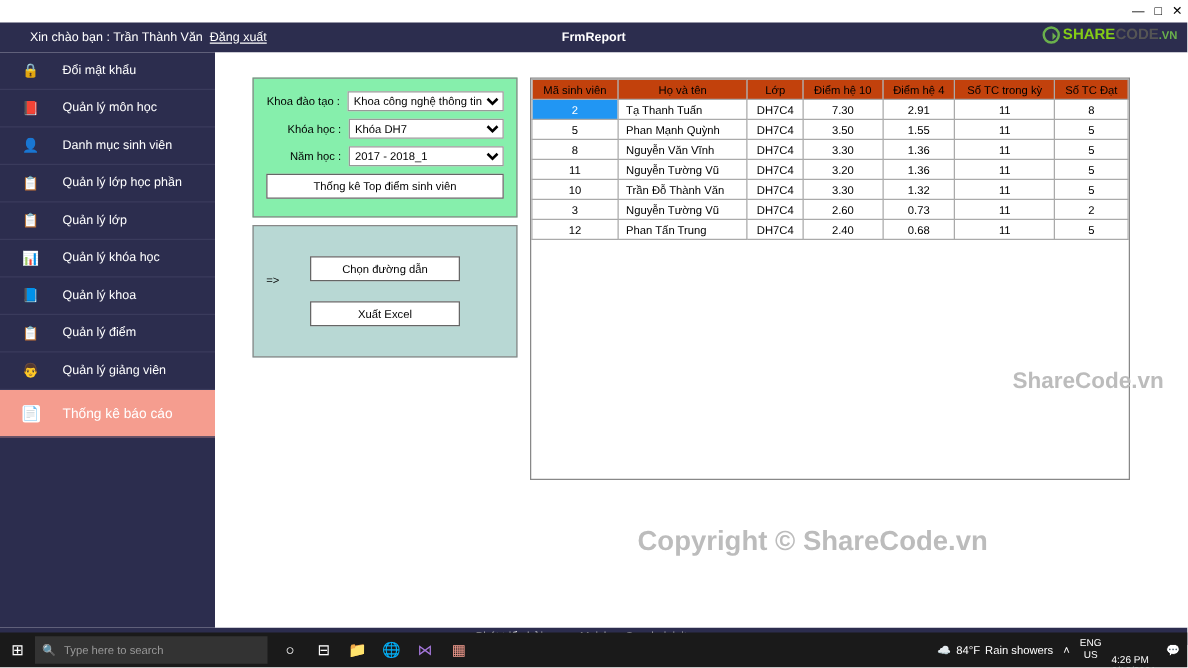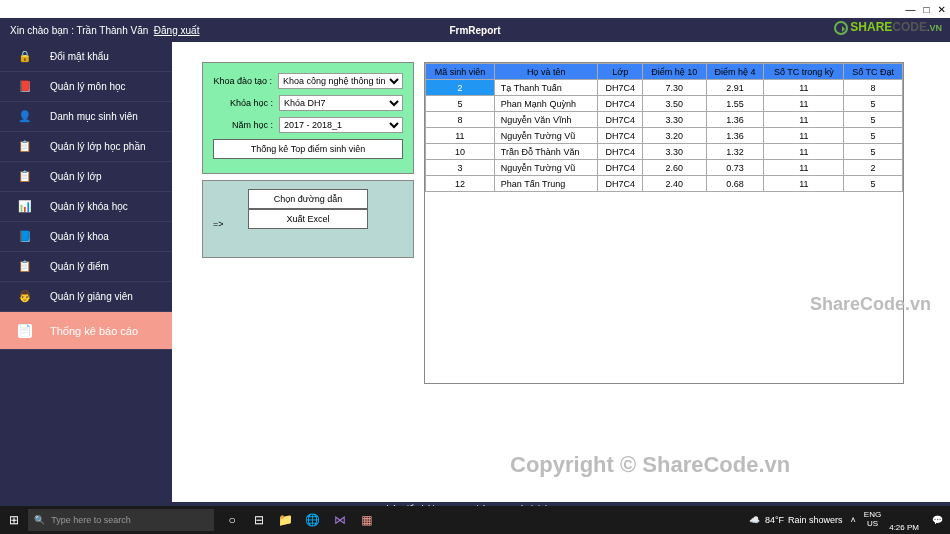--- a/index.html
+++ b/index.html
@@ -2,21 +2,21 @@
 <html><head>
 <meta charset="utf-8">
 <style>
 * { margin: 0; padding: 0; box-sizing: border-box; font-family: Arial, sans-serif; }
 body { width: 950px; height: 534px; background: #fff; overflow: hidden; position: relative; }
 
 .titlebar { height: 18px; background: #fff; display: flex; justify-content: flex-end; align-items: center; padding-right: 4px; gap: 8px; }
 .titlebar span { font-size: 10px; cursor: default; }
 
 .header { height: 24px; background: #2c2d4e; color: #fff; display: flex; align-items: center; position: relative; font-size: 10px; }
-.greeting { padding-left: 10px; }
+.greeting { padding-left: 24px; }
 .greeting a { color: #fff; text-decoration: underline; }
 .window-title { position: absolute; left: 50%; transform: translateX(-50%); font-weight: bold; font-size: 10px; }
 .logo { position: absolute; right: 8px; top: 2px; font-size: 12px; font-weight: bold; }
 .logo .s1 { color: #84cc16; } .logo .s2 { color: #555; } .logo .s3 { color: #6ab04c; font-size: 9px; }
 .logo-icon { display: inline-block; width: 14px; height: 14px; border: 2px solid #6ab04c; border-radius: 50%; position: relative; vertical-align: middle; margin-right: 2px; }
 .logo-icon::after { content: ""; position: absolute; right: -2px; top: 3px; border: 3px solid transparent; border-left-color: #6ab04c; }
 
 .main { display: flex; height: 460px; }
 
 .sidebar { width: 172px; background: #2c2d4e; display: flex; flex-direction: column; }
@@ -28,33 +28,33 @@
 .content { flex: 1; background: #fff; position: relative; padding: 20px 14px 10px 30px; }
 
 .form-panel { background: #86efac; border: 1px solid #888; padding: 10px 10px 14px 10px; width: 212px; position: relative; }
 .form-row { display: flex; align-items: center; margin-bottom: 6px; font-size: 9px; }
 .form-row label { width: 66px; text-align: right; padding-right: 6px; }
 .form-row select { flex: 1; font-size: 9px; height: 16px; border: 1px solid #999; background: #fff; }
 .btn { background: #fff; border: 1px solid #666; font-size: 9px; height: 20px; cursor: pointer; display: flex; align-items: center; justify-content: center; }
 .btn-wide { width: 190px; margin: 4px auto 0; }
 
 .box2 { background: #b8d8d4; border: 1px solid #888; width: 212px; padding: 8px 10px; margin-top: 6px; position: relative; min-height: 78px; }
-.box2 .btn { width: 120px; margin: 0 auto; }
+.box2 .btn { width: 120px; margin: 16px auto; }
 .arrow-label { position: absolute; left: 10px; top: 38px; font-size: 9px; }
 
 .table-wrap { position: absolute; left: 252px; top: 20px; width: 480px; border: 1px solid #888; height: 322px; background: #fff; overflow: hidden; }
 table { width: 100%; border-collapse: collapse; font-size: 9px; }
 th, td { border: 1px solid #aaa; padding: 2px 4px; text-align: center; height: 16px; }
-th { background: #3b82f6; font-weight: normal; }
+th { background: #c2410c; font-weight: normal; }
 td.name { text-align: left; padding-left: 6px; }
 tr.selected td:first-child { background: #2196f3; color: #fff; }
 
 .watermark { position: absolute; color: #bcbcbc; font-weight: bold; pointer-events: none; font-family: Arial; }
 .wm1 { left: 638px; top: 252px; font-size: 18px; }
-.wm2 { left: 338px; bottom: 24px; font-size: 22px; text-align: right; }
+.wm2 { left: 338px; bottom: 56px; font-size: 22px; text-align: right; }
 
 .footer { height: 14px; background: #2c2d4e; color: #fff; text-align: center; font-size: 9px; line-height: 14px; }
 
 .taskbar { height: 28px; background: #1a1a1a; color: #fff; display: flex; align-items: center; font-size: 9px; position: absolute; bottom: 0; width: 100%; }
 .taskbar .start { width: 28px; text-align: center; font-size: 12px; }
 .taskbar .search { background: #333; height: 22px; width: 186px; display: flex; align-items: center; padding-left: 6px; color: #999; gap: 6px; }
 .taskbar .icons { display: flex; gap: 3px; margin-left: 6px; }
 .taskbar .ticon { width: 24px; height: 24px; display: flex; align-items: center; justify-content: center; font-size: 12px; }
 .taskbar .right { margin-left: auto; display: flex; align-items: center; gap: 8px; padding-right: 6px; }
 .taskbar .weather { display: flex; align-items: center; gap: 4px; }

